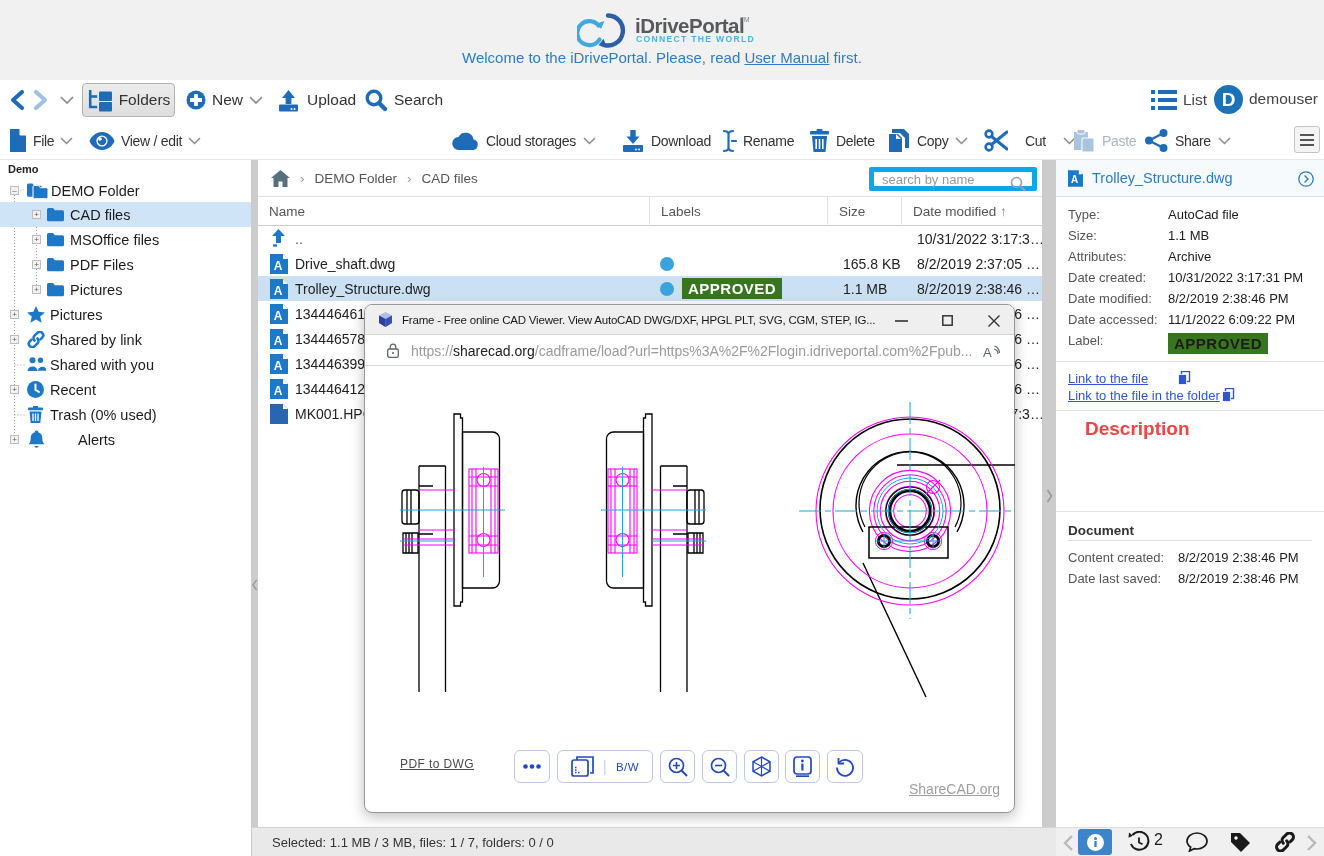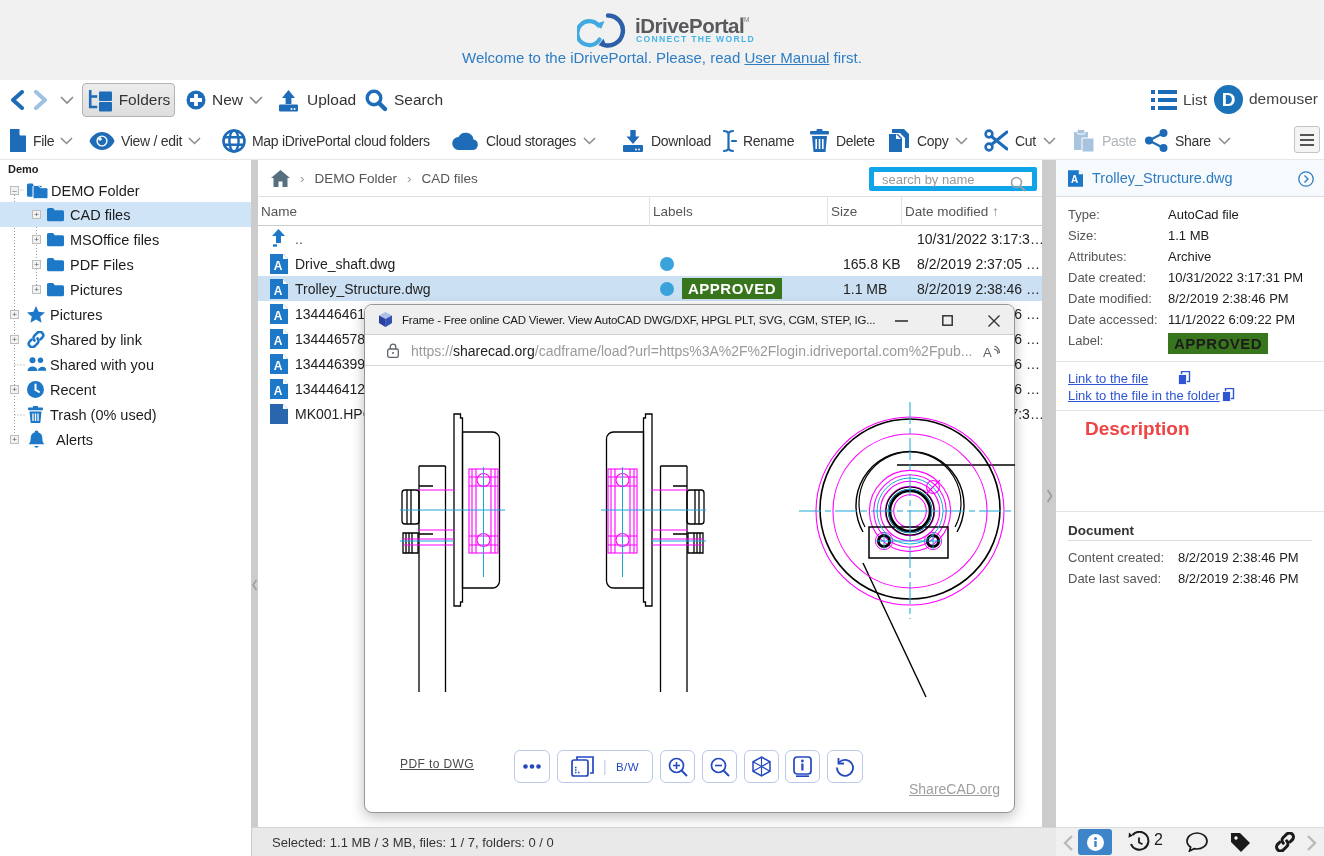--- a/index.html
+++ b/index.html
@@ -23,21 +23,21 @@
 .trow.sel{background:#cfe4f7}
 .exp{position:absolute;width:9px;height:9px;background:#f2f2f2;border:1px solid #bdbdbd;font-size:8px;line-height:7px;text-align:center;color:#555}
 
 #vd1{left:251px;top:160px;width:7px;height:696px;background:#ccc}
 #vd2{left:1042px;top:160px;width:14px;height:696px;background:#ccc}
 
 #files{left:258px;top:160px;width:784px;height:667px;background:#fff}
 #crumb{position:absolute;left:0;top:0;width:784px;height:37px;border-bottom:1px solid #e0e0e0;display:flex;align-items:center;font-size:13.5px;color:#555}
 #searchbox{position:absolute;right:5px;top:7px;width:168px;height:24px;border:5px solid #0ea5e9;border-radius:2px;background:#fff;font-size:13px;color:#999;display:flex;align-items:center;padding-left:8px}
 #thead{position:absolute;left:0;top:37px;width:784px;height:29px;border-bottom:1px solid #ccc;font-size:13.5px;color:#555}
-#thead .hc{position:absolute;top:0;height:29px;display:flex;align-items:center;border-right:1px solid #e2e2e2;padding-left:3px}
+#thead .hc{position:absolute;top:0;height:29px;display:flex;align-items:center;border-right:1px solid #e2e2e2;padding-left:11px}
 .frow{position:absolute;left:0;width:784px;height:25px;font-size:14px;color:#222}
 .frow.sel{background:#cce0f4}
 .fcell{position:absolute;top:0;height:25px;display:flex;align-items:center;white-space:nowrap;overflow:hidden}
 .dot{width:14px;height:14px;border-radius:50%;background:#3ba3dc}
 .badge{background:#38761d;color:#fff;font-size:15px;font-weight:bold;padding:2px 6px;letter-spacing:.5px}
 
 #status{left:252px;top:827px;width:804px;height:29px;background:#e9e9e9;border-top:1px solid #d4d4d4;display:flex;align-items:center;font-size:13px;color:#333;padding-left:20px}
 
 #rp{left:1056px;top:160px;width:268px;height:696px;background:#fff;font-size:13px}
 #rph{position:absolute;left:0;top:0;width:268px;height:37px;background:#f7fafc;border-bottom:1px solid #ddd;display:flex;align-items:center;color:#2d7dc3;font-size:14.5px}
@@ -120,25 +120,20 @@
         <path d="M1 1 L6.5 6.5 L12 1" stroke="#8a8a8a" stroke-width="1.5" fill="none"></path>
       </svg></div>
  <div class="titem" style="left:89px;top:7px;height:27px;gap:6px"><svg width="26" height="18" viewBox="0 0 26 18">
         <path d="M13 0 C6 0 1.5 6 0.5 9 C1.5 12 6 18 13 18 C20 18 24.5 12 25.5 9 C24.5 6 20 0 13 0 z" fill="#1e6bb8"></path>
         <circle cx="13" cy="9" r="5.6" fill="#fff"></circle>
         <circle cx="13" cy="9" r="4.2" fill="#1e6bb8"></circle>
         <circle cx="11" cy="7" r="1.8" fill="#fff"></circle>
       </svg>View / edit<svg width="13" height="8" viewBox="0 0 13 8">
         <path d="M1 1 L6.5 6.5 L12 1" stroke="#8a8a8a" stroke-width="1.5" fill="none"></path>
       </svg></div>
- <div class="titem" style="left:222px;top:7px;height:27px;gap:6px"><svg width="24" height="24" viewBox="0 0 24 24">
-        <circle cx="12" cy="12" r="10.5" stroke="#1e6bb8" stroke-width="2.6" fill="none"></circle>
-        <ellipse cx="12" cy="12" rx="4.6" ry="10.5" stroke="#1e6bb8" stroke-width="2.4" fill="none"></ellipse>
-        <path d="M1.5 8.2 h21 M1.5 15.8 h21" stroke="#1e6bb8" stroke-width="2.4"></path>
-      </svg>Map iDrivePortal cloud folders</div>
  <div class="titem" style="left:452px;top:7px;height:27px;gap:7px"><svg width="27" height="18" viewBox="0 0 27 18">
         <path d="M7 18 a6.5 6.5 0 0 1 -0.5 -13 a8 8 0 0 1 15 2.5 a5.3 5.3 0 0 1 -1 10.5 z" fill="#1e6bb8"></path>
       </svg>Cloud storages<svg width="13" height="8" viewBox="0 0 13 8">
         <path d="M1 1 L6.5 6.5 L12 1" stroke="#8a8a8a" stroke-width="1.5" fill="none"></path>
       </svg></div>
  <div class="titem" style="left:622px;top:7px;height:27px;gap:7px"><svg width="22" height="23" viewBox="0 0 22 23">
         <path d="M11 15 L4.5 7.5 h3.8 V1 h5.4 v6.5 h3.8 z" fill="#1e6bb8"></path>
         <rect x="1" y="16" width="20" height="7" rx="1" fill="#1e6bb8"></rect>
         <circle cx="14" cy="20.5" r="0.9" fill="#fff"></circle>
         <circle cx="17" cy="20.5" r="0.9" fill="#fff"></circle>
@@ -153,21 +148,21 @@
         <path d="M2 7 h15 l-1.5 16 h-12 z" fill="#1e6bb8"></path>
         <path d="M6.2 10 v10 M9.5 10 v10 M12.8 10 v10" stroke="#fff" stroke-width="1.6"></path>
       </svg>Delete</div>
  <div class="titem" style="left:888px;top:7px;height:27px;gap:7px"><svg width="22" height="24" viewBox="0 0 22 24">
         <path d="M1 5 h9 l4 4 v14 h-13 z" fill="#1e6bb8"></path>
         <path d="M8 0 h8 l5 5 v14 h-4 v-10 l-5 -5 h-8 v-4 z" fill="#1e6bb8"></path>
         <path d="M8 5 l5 5 h-5 z" fill="#fff"></path>
       </svg>Copy<svg width="13" height="8" viewBox="0 0 13 8">
         <path d="M1 1 L6.5 6.5 L12 1" stroke="#8a8a8a" stroke-width="1.5" fill="none"></path>
       </svg></div>
- <div class="titem" style="left:984px;top:7px;height:27px;gap:7px"><svg width="24" height="23" viewBox="0 0 24 23">
+ <div class="titem" style="left:984px;top:7px;height:27px;gap:17px"><svg width="24" height="23" viewBox="0 0 24 23">
         <circle cx="5" cy="18" r="3.4" stroke="#1e6bb8" stroke-width="2.6" fill="none"></circle>
         <circle cx="5" cy="5" r="3.4" stroke="#1e6bb8" stroke-width="2.6" fill="none"></circle>
         <path d="M7.5 7.5 L23 20 M7.5 15.5 L23 3" stroke="#1e6bb8" stroke-width="3" stroke-linecap="round"></path>
       </svg>Cut<svg width="13" height="8" viewBox="0 0 13 8">
         <path d="M1 1 L6.5 6.5 L12 1" stroke="#8a8a8a" stroke-width="1.5" fill="none"></path>
       </svg></div>
  <div class="titem" style="left:1073px;top:7px;height:27px;gap:7px;color:#aeb6bd"><svg width="22" height="24" viewBox="0 0 22 24">
         <path d="M1 3 h14 v18 h-14 z" fill="#a9c4de"></path>
         <rect x="4" y="0.5" width="8" height="4.5" rx="1.5" fill="#a9c4de" stroke="#fff"></rect>
         <path d="M9 9 h12 v14 h-12 z" fill="#a9c4de" stroke="#fff"></path>
@@ -285,21 +280,21 @@
         <path d="M5 7.5 v7.5 M7.5 7.5 v7.5 M10 7.5 v7.5" stroke="#fff" stroke-width="1.3"></path>
       </svg>
       <span style="margin-left:50px">Trash (0% used)</span>
     </div>
  <div class="trow" style="top:267px">
       <span class="exp" style="left:10px;top:8px">+</span>
       <svg class="abs" style="left:28px;top:3px" width="17" height="19" viewBox="0 0 17 19">
         <path d="M8.5 0.5 a2 2 0 0 1 2 2 a5.8 5.8 0 0 1 3.8 5.4 c0 3.4 0.8 5 2.2 6.3 h-16 c1.4 -1.3 2.2 -2.9 2.2 -6.3 a5.8 5.8 0 0 1 3.8 -5.4 a2 2 0 0 1 2 -2 z" fill="#1e78c8"></path>
         <path d="M6.3 16 a2.3 2.3 0 0 0 4.4 0 z" fill="#1e78c8"></path>
       </svg>
-      <span style="margin-left:56px">Alerts</span>
+      <span style="margin-left:78px">Alerts</span>
     </div>
 </div>
 <div id="vd1" class="abs">
     <svg class="abs" style="left:0;top:418px" width="7" height="14" viewBox="0 0 7 14">
       <path d="M5.5 2 L2 7 L5.5 12" stroke="#9a9a9a" stroke-width="1.4" fill="none"></path>
     </svg>
   </div>
 <div id="vd2" class="abs">
     <svg class="abs" style="left:3px;top:328px" width="9" height="16" viewBox="0 0 9 16">
       <path d="M2.5 2 L6.5 8 L2.5 14" stroke="#9a9a9a" stroke-width="1.6" fill="none"></path>

